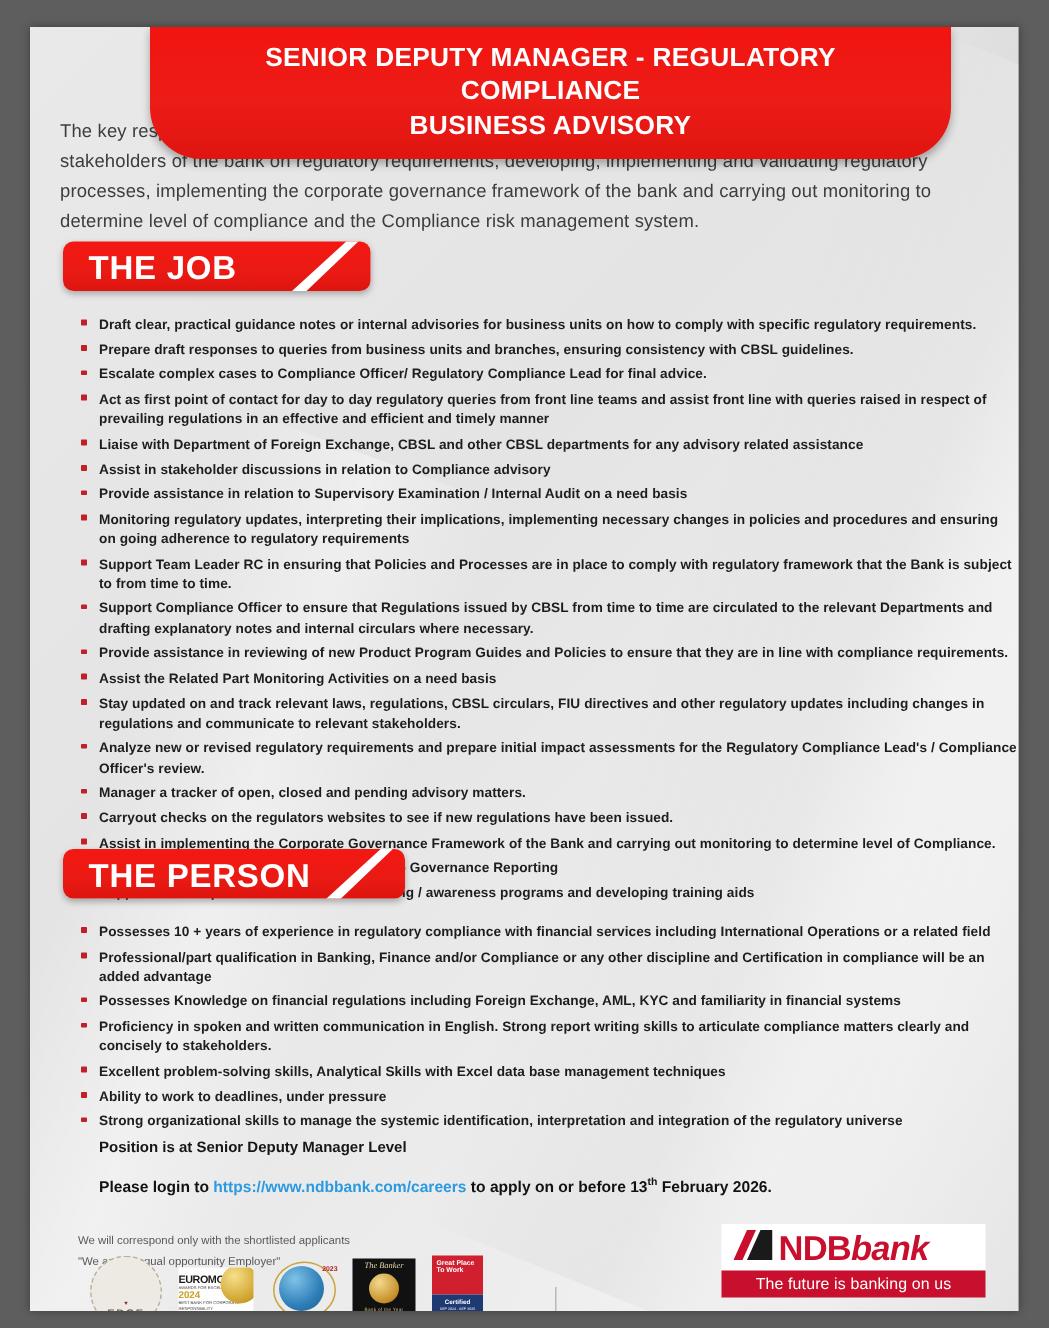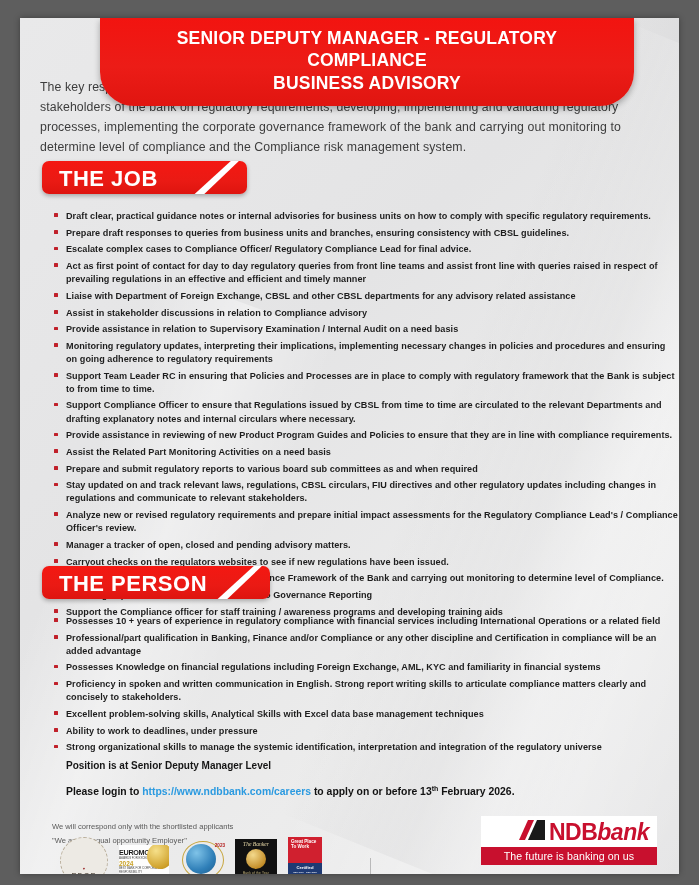--- a/index.html
+++ b/index.html
@@ -114,21 +114,21 @@
     background:radial-gradient(circle at 35% 30%,#f3d98c,#c58f2a 70%,#8a5f12);}
   .bdg-bank .ft{font-size:3.1px;color:#cbb97f;margin-top:2px;letter-spacing:.2px;}
   .bdg-gptw{width:34px;height:48px;position:relative;}
   .bdg-gptw .top{position:absolute;top:0;left:0;width:34px;height:26px;background:#d0202f;}
   .bdg-gptw .top span{display:block;color:#fff;font-size:4.6px;font-weight:bold;line-height:1.16;padding:2px 0 0 3px;}
   .bdg-gptw .bot{position:absolute;top:26px;left:0;width:34px;height:16px;background:#1f3a73;}
   .bdg-gptw .bot span{display:block;color:#fff;font-size:4.2px;font-weight:bold;text-align:center;padding-top:2px;}
   .bdg-gptw .bot .sm{font-size:2.4px;font-weight:normal;padding-top:1px;}
 
   .logobox{position:absolute;right:22px;top:798px;width:176px;}
-  .logo-top{background:#fff;padding:4px 8px 3px 8px;display:flex;align-items:center;justify-content:flex-end;}
+  .logo-top{background:#fff;padding:4px 8px 3px 8px;display:flex;align-items:center;justify-content:flex-start;}
   .logo-mark{width:26px;height:24px;position:relative;margin-right:4px;}
   .logo-text{font-size:23px;font-weight:bold;color:#c8102e;letter-spacing:-.5px;line-height:1;}
   .logo-text .bk{font-style:italic;}
   .logo-tag{background:#c8102e;color:#fff;text-align:center;font-size:10.6px;padding:2.5px 0 3.5px 0;letter-spacing:.1px;}
   .logo-sub{text-align:center;color:#c8102e;font-size:9.4px;margin-top:7px;letter-spacing:.1px;}
 
   .seam{position:absolute;left:350px;top:840px;width:1px;height:46px;background:rgba(0,0,0,.22);}
 </style>
 </head>
 <body>
@@ -159,21 +159,20 @@
       <div class="bl">Escalate complex cases to Compliance Officer/ Regulatory Compliance Lead for final advice.</div>
       <div class="bl">Act as first point of contact for day to day regulatory queries from front line teams and  assist front line with queries raised in respect of prevailing regulations in an effective and efficient and timely  manner</div>
       <div class="bl">Liaise with Department of Foreign Exchange, CBSL and other CBSL departments for any advisory related assistance</div>
       <div class="bl">Assist in stakeholder discussions in relation to Compliance advisory</div>
       <div class="bl">Provide assistance in relation to Supervisory Examination / Internal Audit on a need basis</div>
       <div class="bl">Monitoring regulatory updates, interpreting their implications, implementing necessary changes in policies and procedures and ensuring on going adherence to regulatory requirements</div>
       <div class="bl">Support Team Leader RC in ensuring that Policies and Processes are in place to comply with regulatory framework that the Bank is subject to from time to time.</div>
       <div class="bl">Support Compliance Officer to ensure that Regulations issued by CBSL from time to time are circulated to the relevant Departments and drafting explanatory notes and internal circulars where necessary.</div>
       <div class="bl">Provide assistance in reviewing of new Product Program Guides and Policies to ensure that they are in line with compliance requirements.</div>
       <div class="bl">Assist the Related Part Monitoring Activities on a need basis</div>
-      <div class="bl">Prepare and submit regulatory reports to various board sub committees as and when required</div>
       <div class="bl">Stay updated on and track relevant laws, regulations, CBSL circulars, FIU directives and other regulatory updates including changes in regulations and communicate to relevant stakeholders.</div>
       <div class="bl">Analyze new or revised regulatory requirements and prepare initial impact assessments for the Regulatory Compliance Lead's / Compliance Officer's review.</div>
       <div class="bl">Manager a tracker of open, closed and pending advisory matters.</div>
       <div class="bl">Carryout checks on the regulators websites to see if new regulations have been issued.</div>
       <div class="bl">Assist in implementing the Corporate Governance Framework of the Bank and carrying out monitoring to determine level of Compliance.</div>
       <div class="bl">Assisting in provision of services in relation to Governance Reporting</div>
       <div class="bl">Support the Compliance officer for staff training / awareness programs and developing training aids</div>
     </div>
 
   <div class="sec-badge" style="top:548px;width:228px;">

